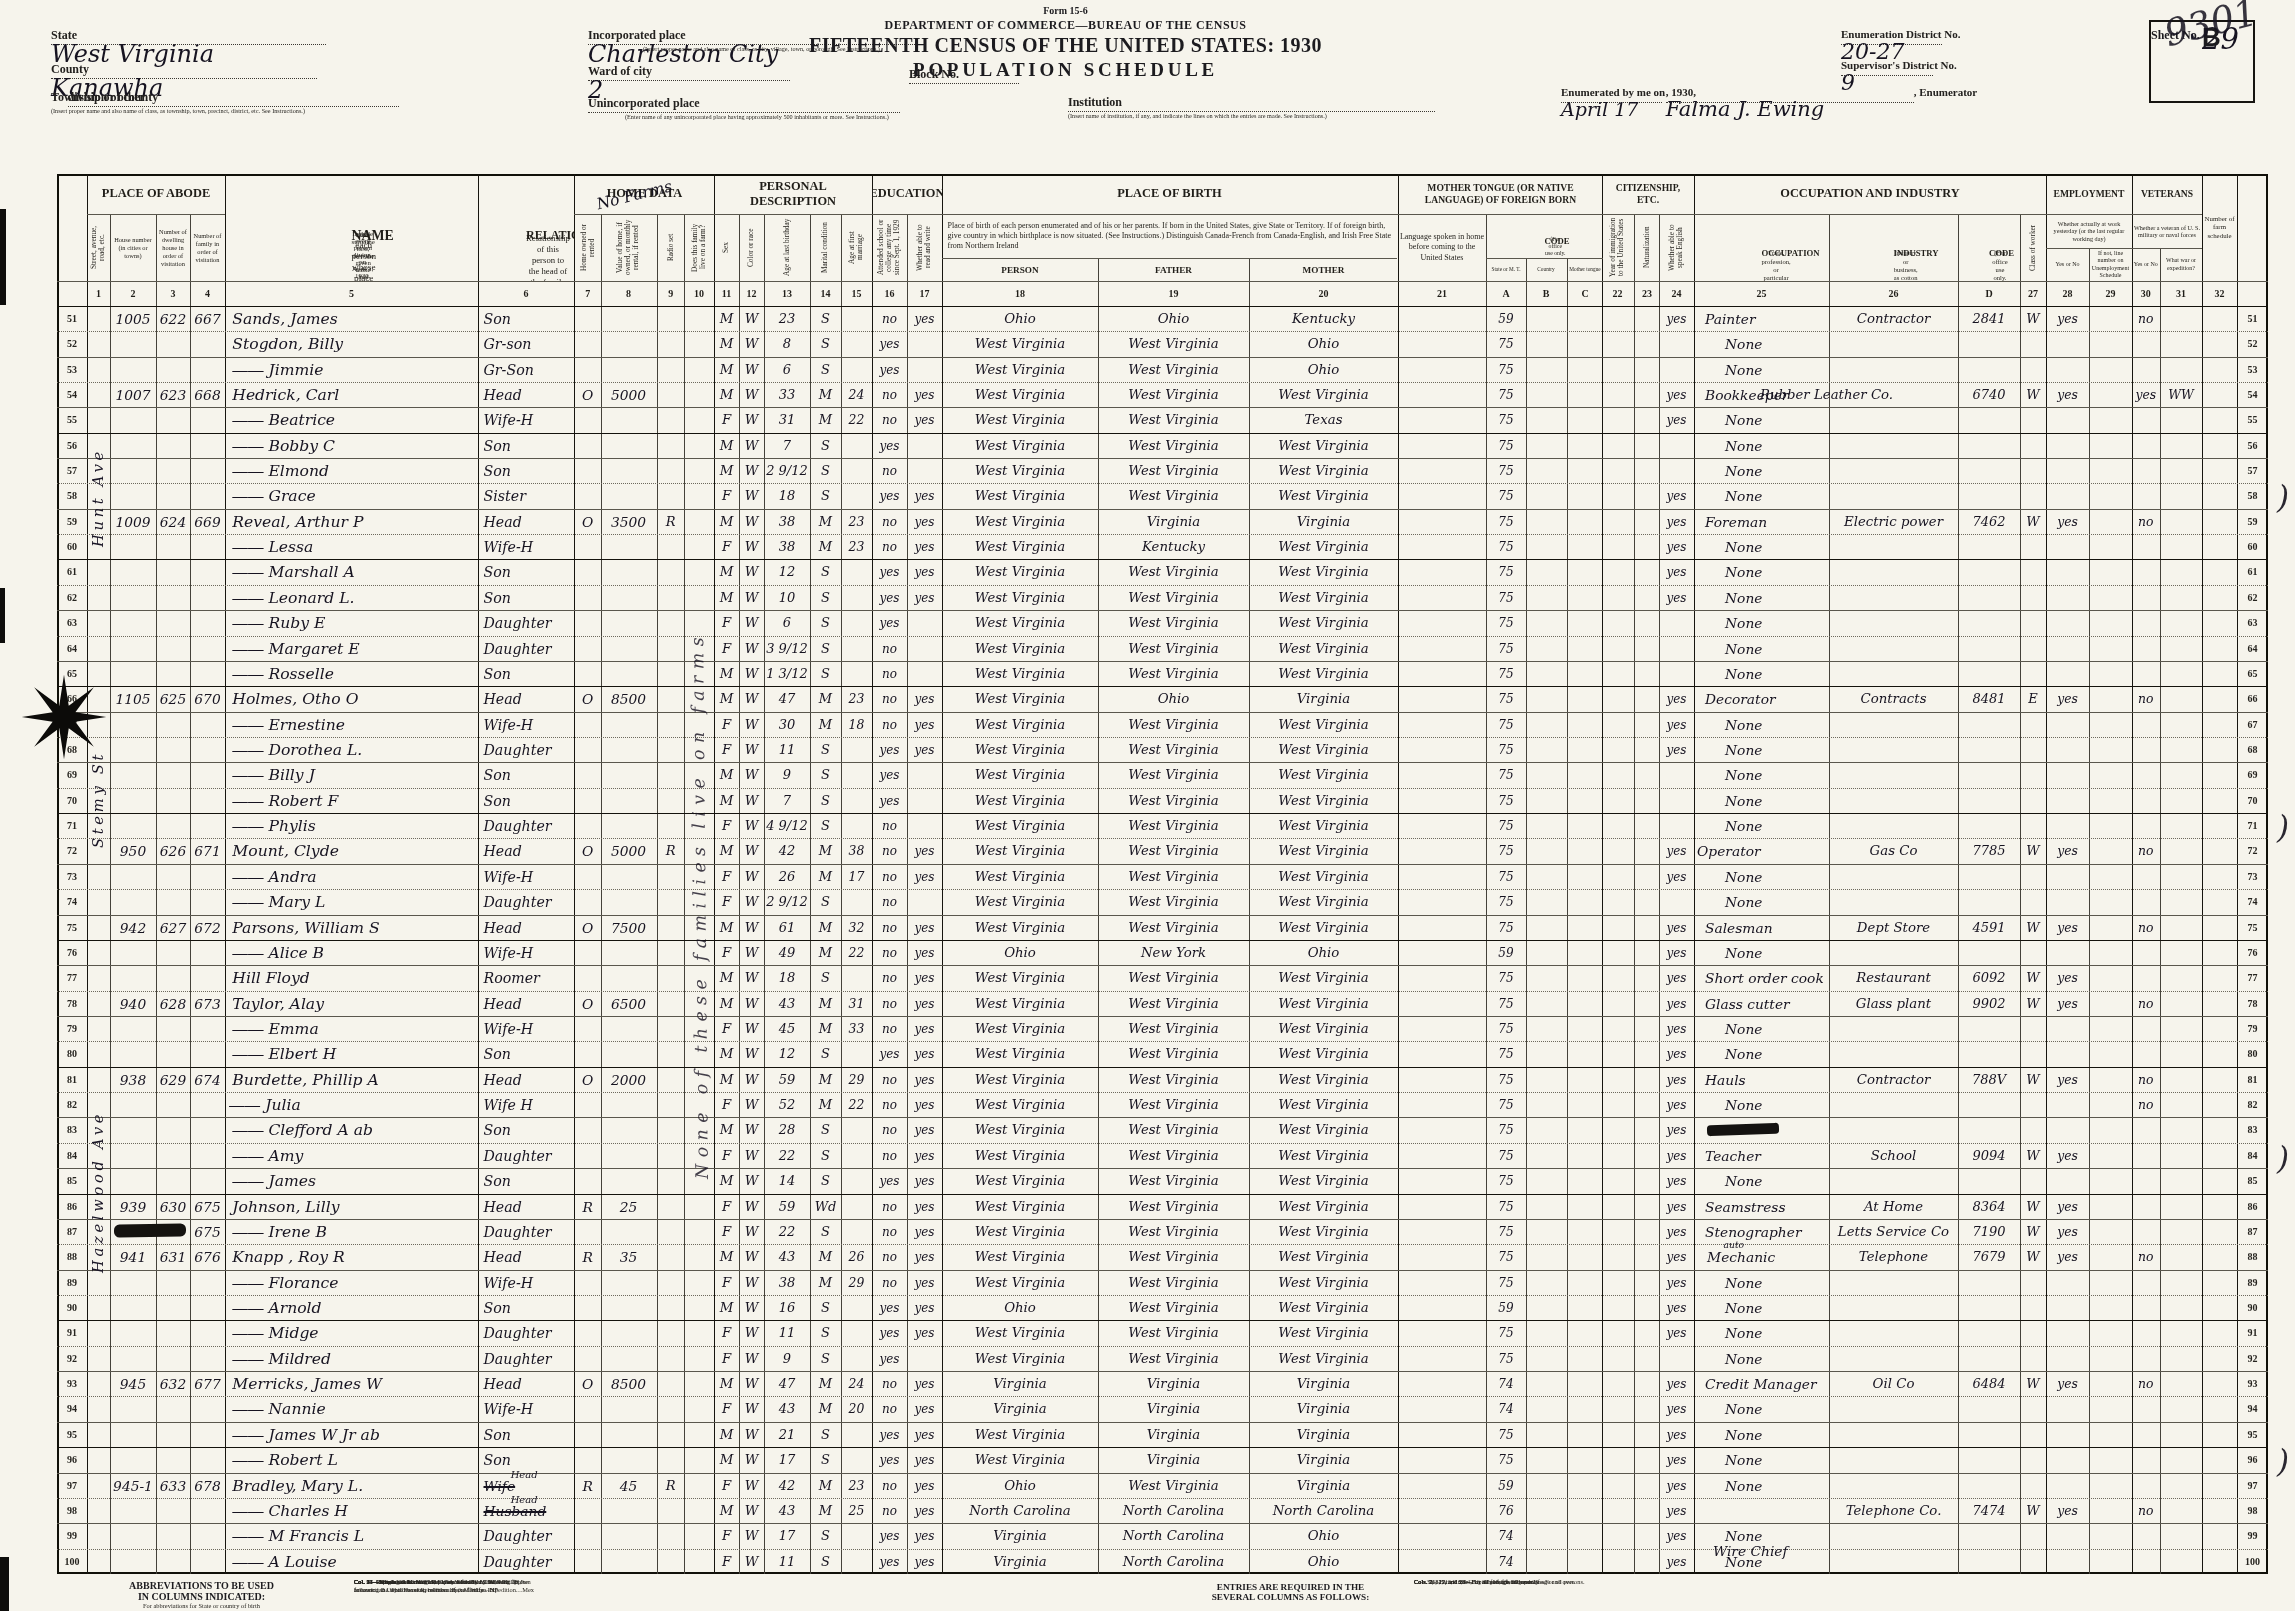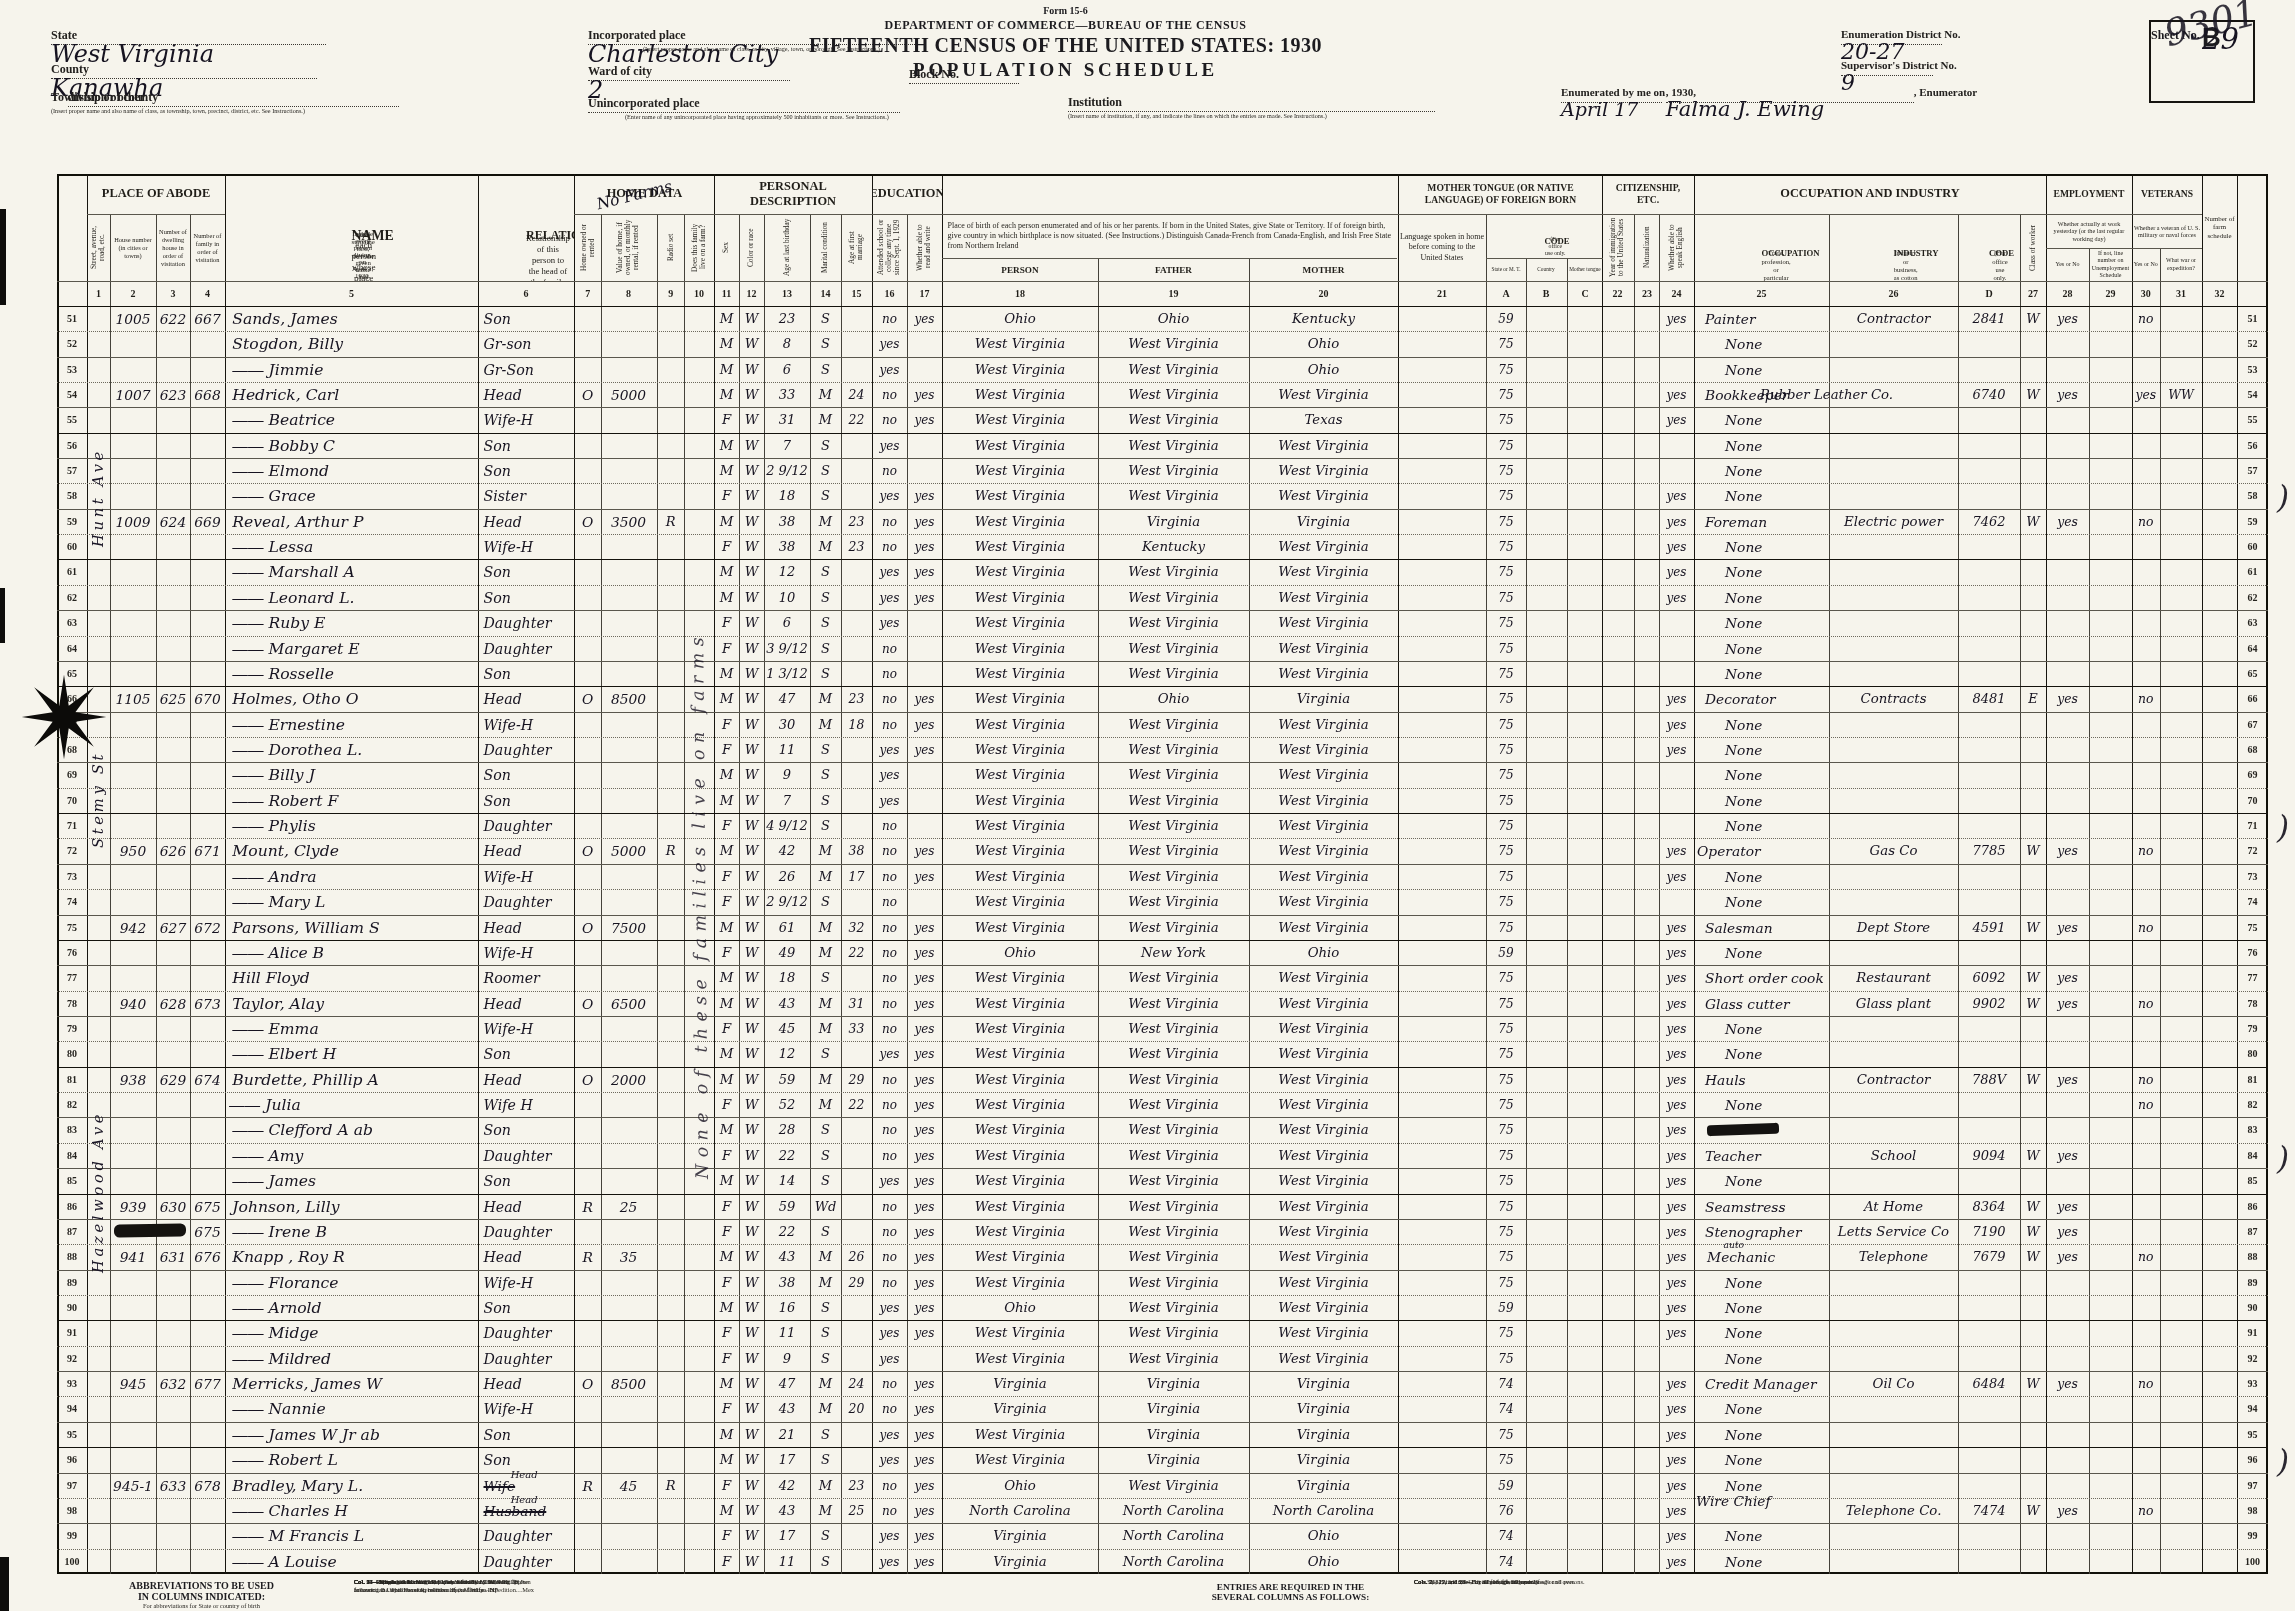--- a/index.html
+++ b/index.html
@@ -157,20 +157,21 @@
       <div class="hl" data-name="header-line" style="left: 574px; top: 214px; width: 1628px; height: 0px;"></div>
       <div class="hl" data-name="header-line" style="left: 942px; top: 258px; width: 455px; height: 0px;"></div>
       <div class="hl" data-name="header-line" style="left: 1486px; top: 258px; width: 117px; height: 0px;"></div>
       <div class="hl" data-name="header-line" style="left: 2046px; top: 248px; width: 156px; height: 0px;"></div>
       <div class="hl" data-name="header-line" style="left: 57px; top: 281px; width: 2211px; height: 0px;"></div>
       <div class="hl hv" data-name="header-line" style="left: 57px; top: 306px; width: 2211px; height: 0px;"></div>
       <div class="hcell" data-name="section-title-place-of-abode" style="left: 87px; top: 174px; width: 138px; height: 39px; font-weight: bold; font-size: 12.4px; padding: 0px 2.8px; line-height: 1.15;">PLACE OF ABODE</div>
       <div class="hcell" data-name="section-title-home-data" style="left: 574px; top: 174px; width: 141px; height: 39px; font-weight: bold; font-size: 12.4px; padding: 0px 2.8px; line-height: 1.15;">HOME DATA</div>
       <div class="hcell" data-name="section-title-personal" style="left: 714px; top: 174px; width: 158px; height: 39px; font-weight: bold; font-size: 12.4px; padding: 0px 2.8px; line-height: 1.15;">PERSONAL DESCRIPTION</div>
       <div class="hcell" data-name="section-title-education" style="left: 872px; top: 174px; width: 70px; height: 39px; font-weight: bold; font-size: 12.4px; padding: 0px 2.8px; line-height: 1.15;">EDUCATION</div>
+      <div class="hcell" data-name="section-title-pob" style="left: 942px; top: 174px; width: 455px; height: 39px; font-weight: bold; font-size: 12.4px; padding: 0px 2.8px; line-height: 1.15;">PLACE OF BIRTH</div>
       <div class="hcell" data-name="section-title-mother-tongue" style="left: 1398px; top: 174px; width: 205px; height: 39px; font-weight: bold; font-size: 9.6px; padding: 0px 2.8px; line-height: 1.15;">MOTHER TONGUE (OR NATIVE LANGUAGE) OF FOREIGN BORN</div>
       <div class="hcell" data-name="section-title-citizenship" style="left: 1602px; top: 174px; width: 92px; height: 39px; font-weight: bold; font-size: 9.6px; padding: 0px 2.8px; line-height: 1.15;">CITIZENSHIP, ETC.</div>
       <div class="hcell" data-name="section-title-occupation" style="left: 1694px; top: 174px; width: 352px; height: 39px; font-weight: bold; font-size: 12.4px; padding: 0px 2.8px; line-height: 1.15;">OCCUPATION AND INDUSTRY</div>
       <div class="hcell" data-name="section-title-employment" style="left: 2046px; top: 174px; width: 86px; height: 39px; font-weight: bold; font-size: 9.6px; padding: 0px 2.8px; line-height: 1.15;">EMPLOYMENT</div>
       <div class="hcell" data-name="section-title-veterans" style="left: 2132px; top: 174px; width: 70px; height: 39px; font-weight: bold; font-size: 9.6px; padding: 0px 2.8px; line-height: 1.15;">VETERANS</div>
       <div class="hcell" data-name="column-header-name" style="left: 225px; top: 174px; width: 253px; height: 107px;">
         <div style="padding:2.8px 7.3px">
           <div style="font-weight:bold;font-size:13.8px">NAME</div>
           <div style="font-size:9.2px;line-height:1.2;margin-top:1.8px">of each person whose place of abode on April 1, 1930, was in this family</div>
           <div style="font-size:6.9px;margin-top:3.7px">Enter surname first, then the given name and middle initial, if any</div>
@@ -1256,21 +1257,21 @@
       <div class="rc hw" data-name="cell-age" style="left: 764px; top: 1498px; width: 46px; height: 25px; font-size: 13px;">43</div>
       <div class="rc hw" data-name="cell-mar" style="left: 810px; top: 1498px; width: 31px; height: 25px; font-size: 13px;">M</div>
       <div class="rc hw" data-name="cell-agem" style="left: 841px; top: 1498px; width: 31px; height: 25px; font-size: 12.4px;">25</div>
       <div class="rc hw" data-name="cell-sch" style="left: 872px; top: 1498px; width: 35px; height: 25px; font-size: 12px;">no</div>
       <div class="rc hw" data-name="cell-rw" style="left: 907px; top: 1498px; width: 35px; height: 25px; font-size: 12px;">yes</div>
       <div class="rc hw" data-name="cell-pob" style="left: 942px; top: 1498px; width: 156px; height: 25px; font-size: 13.3px;">North Carolina</div>
       <div class="rc hw" data-name="cell-pobf" style="left: 1098px; top: 1498px; width: 151px; height: 25px; font-size: 13.3px;">North Carolina</div>
       <div class="rc hw" data-name="cell-pobm" style="left: 1249px; top: 1498px; width: 149px; height: 25px; font-size: 13.3px;">North Carolina</div>
       <div class="rc hw" data-name="cell-ca" style="left: 1486px; top: 1498px; width: 40px; height: 25px; font-size: 12px;">76</div>
       <div class="rc hw" data-name="cell-eng" style="left: 1659px; top: 1498px; width: 35px; height: 25px; font-size: 12px;">yes</div>
-      <div class="rc hw l" data-name="cell-occ" style="left: 1694px; top: 1488px; width: 135px; height: 25px; font-size: 13.8px; padding-left: 2px; text-align: right;">Wire Chief</div>
+      <div class="rc hw l" data-name="cell-occ" style="left: 1694px; top: 1538px; width: 135px; height: 25px; font-size: 13.8px; padding-left: 19px; text-align: right;">Wire Chief</div>
       <div class="rc hw" data-name="cell-ind" style="left: 1829px; top: 1498px; width: 129px; height: 25px; font-size: 13.3px;">Telephone Co.</div>
       <div class="rc hw" data-name="cell-code" style="left: 1958px; top: 1498px; width: 62px; height: 25px; font-size: 13px;">7474</div>
       <div class="rc hw" data-name="cell-cls" style="left: 2020px; top: 1498px; width: 26px; height: 25px; font-size: 13px;">W</div>
       <div class="rc hw" data-name="cell-wk" style="left: 2046px; top: 1498px; width: 43px; height: 25px; font-size: 12.4px;">yes</div>
       <div class="rc hw" data-name="cell-vet" style="left: 2132px; top: 1498px; width: 27.5px; height: 25px; font-size: 12.4px;">no</div>
       <div class="rc lnno" data-name="cell-ln2" style="left: 2237px; top: 1498px; width: 31px; height: 25px;">98</div>
       <div class="rc lnno" data-name="cell-ln" style="left: 57px; top: 1523px; width: 30px; height: 25px;">99</div>
       <div class="rc hw l" data-name="cell-name" style="left: 225px; top: 1523px; width: 253px; height: 25px; font-size: 15.6px; padding-left: 7.3px;">―― M Francis L</div>
       <div class="rc hw l" data-name="cell-rel" style="left: 478px; top: 1523px; width: 96px; height: 25px; font-size: 14.2px; padding-left: 5.5px;">Daughter</div>
       <div class="rc hw" data-name="cell-sex" style="left: 714px; top: 1523px; width: 25px; height: 25px; font-size: 13.3px;">F</div>

